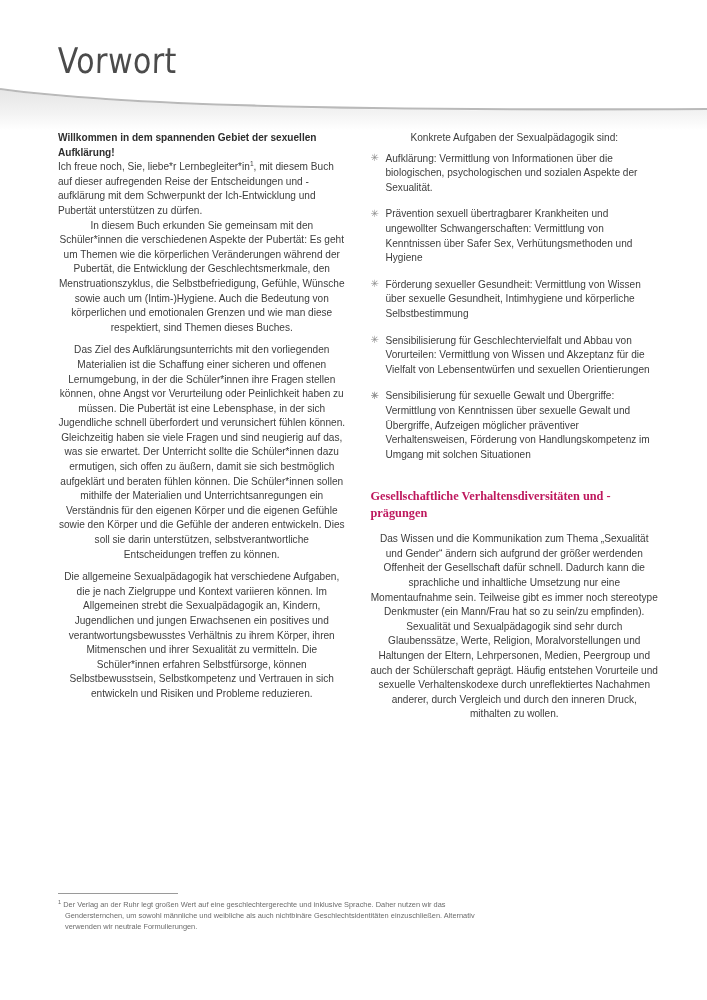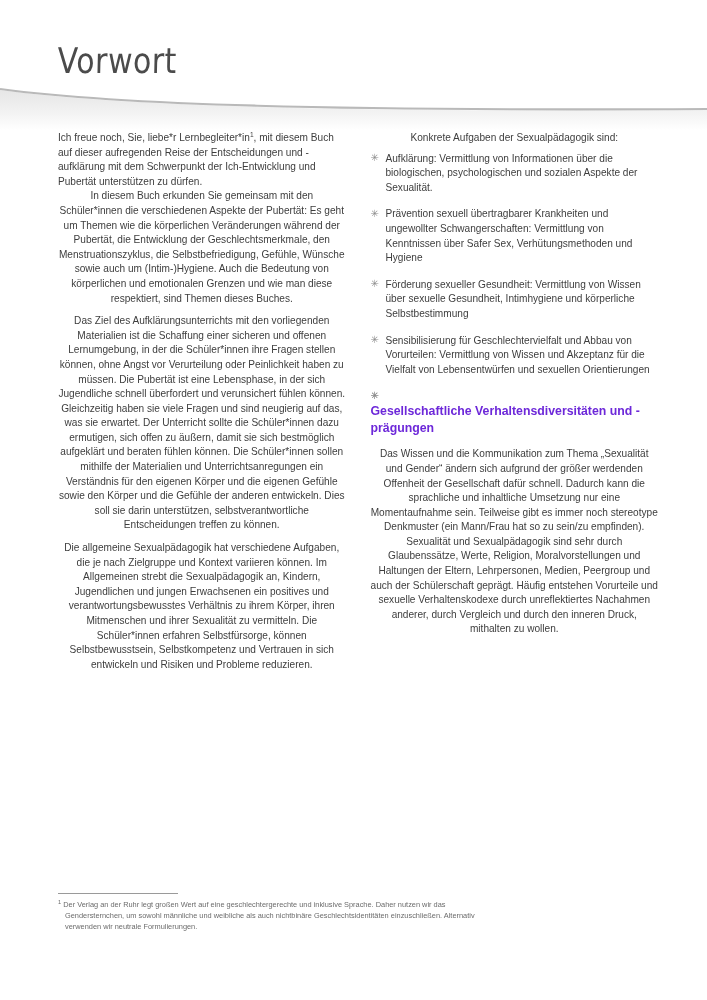--- a/index.html
+++ b/index.html
@@ -112,22 +112,23 @@
     font-size: 10px;
     color: #8d8d8d;
     line-height: 14.6px;
   }
 
   
   h2.section {
     font-size: 12.3px;
     font-weight: bold;
     line-height: 16.5px;
-    color: #6d28d9;
+    color: #be185d;
     margin: 26px 0 11px 0;
+    font-family: Liberation Serif, serif;
   }
 
   
   .footnote {
     position: absolute;
     left: 58px;
     top: 893px;
     width: 420px;
   }
   .footnote-rule {
@@ -166,20 +167,21 @@
       </defs>
       <path d="M0,90 C120,106 330,112 707,110 L707,130 L0,130 Z" fill="url(#bandGrad)"></path>
       <path d="M0,89 C120,105 330,111 707,109" fill="none" stroke="#b9b9b9" stroke-width="2.2"></path>
     </svg>
     <div class="page-title">Vorwort</div>
   </div>
 
   <div class="columns">
 
     <div class="col">
+      <p class="lead-heading">Willkommen in dem spannenden Gebiet der sexuellen Aufklärung!</p>
       <p class="intro-line"><span>Ich freue noch, Sie, liebe*r Lernbegleiter*in</span><sup class="fn">1</sup><span>, mit diesem Buch auf dieser aufregenden Reise der Entscheidungen und -aufklärung mit dem Schwerpunkt der Ich-Entwicklung und Pubertät unterstützen zu dürfen.</span></p>
       <p class="body">In diesem Buch erkunden Sie gemeinsam mit den Schüler*innen die verschiedenen Aspekte der Pubertät: Es geht um Themen wie die körperlichen Veränderungen während der Pubertät, die Entwicklung der Geschlechtsmerkmale, den Menstruationszyklus, die Selbstbefriedigung, Gefühle, Wünsche sowie auch um (Intim-)Hygiene. Auch die Bedeutung von körperlichen und emotionalen Grenzen und wie man diese respektiert, sind Themen dieses Buches.</p>
       <p class="body">Das Ziel des Aufklärungsunterrichts mit den vorliegenden Materialien ist die Schaffung einer sicheren und offenen Lernumgebung, in der die Schüler*innen ihre Fragen stellen können, ohne Angst vor Verurteilung oder Peinlichkeit haben zu müssen. Die Pubertät ist eine Lebensphase, in der sich Jugendliche schnell überfordert und verunsichert fühlen können. Gleichzeitig haben sie viele Fragen und sind neugierig auf das, was sie erwartet. Der Unterricht sollte die Schüler*innen dazu ermutigen, sich offen zu äußern, damit sie sich bestmöglich aufgeklärt und beraten fühlen können. Die Schüler*innen sollen mithilfe der Materialien und Unterrichtsanregungen ein Verständnis für den eigenen Körper und die eigenen Gefühle sowie den Körper und die Gefühle der anderen entwickeln. Dies soll sie darin unterstützen, selbstverantwortliche Entscheidungen treffen zu können.</p>
       <p class="body">Die allgemeine Sexualpädagogik hat verschiedene Aufgaben, die je nach Zielgruppe und Kontext variieren können. Im Allgemeinen strebt die Sexualpädagogik an, Kindern, Jugendlichen und jungen Erwachsenen ein positives und verantwortungsbewusstes Verhältnis zu ihrem Körper, ihren Mitmenschen und ihrer Sexualität zu vermitteln. Die Schüler*innen erfahren Selbstfürsorge, können Selbstbewusstsein, Selbstkompetenz und Vertrauen in sich entwickeln und Risiken und Probleme reduzieren.</p>
     </div>
 
     <div class="col">
       <p class="body">Konkrete Aufgaben der Sexualpädagogik sind:</p>
 
       <ul class="tasks">
@@ -197,20 +199,21 @@
         </li>
         <li>
           <span class="bullet">✳</span>
           <span>Sensibilisierung für Geschlechtervielfalt und Abbau von Vorurteilen: Vermittlung von Wissen und Akzeptanz für die Vielfalt von Lebensentwürfen und sexuellen Orientierungen</span>
         </li>
         <li>
           <span class="bullet">✳</span>
         </li>
         <li>
           <span class="bullet">✳</span>
+          <span>Sensibilisierung für sexuelle Gewalt und Übergriffe: Vermittlung von Kenntnissen über sexuelle Gewalt und Übergriffe, Aufzeigen möglicher präventiver Verhaltensweisen, Förderung von Handlungskompetenz im Umgang mit solchen Situationen</span>
         </li>
       </ul>
 
       <h2 class="section">Gesellschaftliche Verhaltensdiversitäten und -prägungen</h2>
       <p class="body no-gap">Das Wissen und die Kommunikation zum Thema „Sexualität und Gender“ ändern sich aufgrund der größer werdenden Offenheit der Gesellschaft dafür schnell. Dadurch kann die sprachliche und inhaltliche Umsetzung nur eine Momentaufnahme sein. Teilweise gibt es immer noch stereotype Denkmuster (ein Mann/Frau hat so zu sein/zu empfinden). Sexualität und Sexualpädagogik sind sehr durch Glaubenssätze, Werte, Religion, Moralvorstellungen und Haltungen der Eltern, Lehrpersonen, Medien, Peergroup und auch der Schülerschaft geprägt. Häufig entstehen Vorurteile und sexuelle Verhaltenskodexe durch unreflektiertes Nachahmen anderer, durch Vergleich und durch den inneren Druck, mithalten zu wollen.</p>
     </div>
   </div>
 
   <div class="footnote">
     <div class="footnote-rule"></div>

